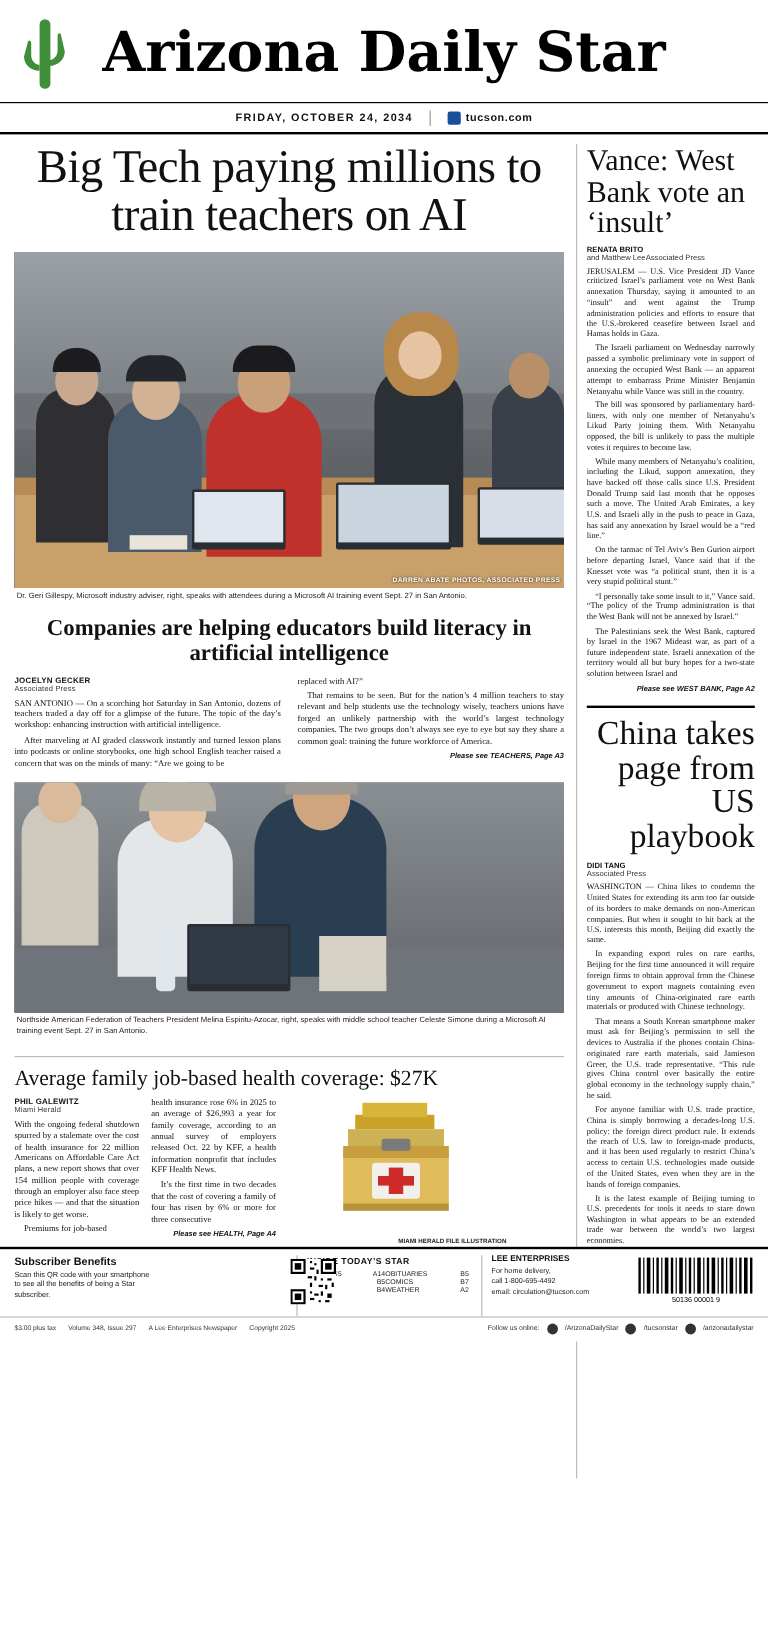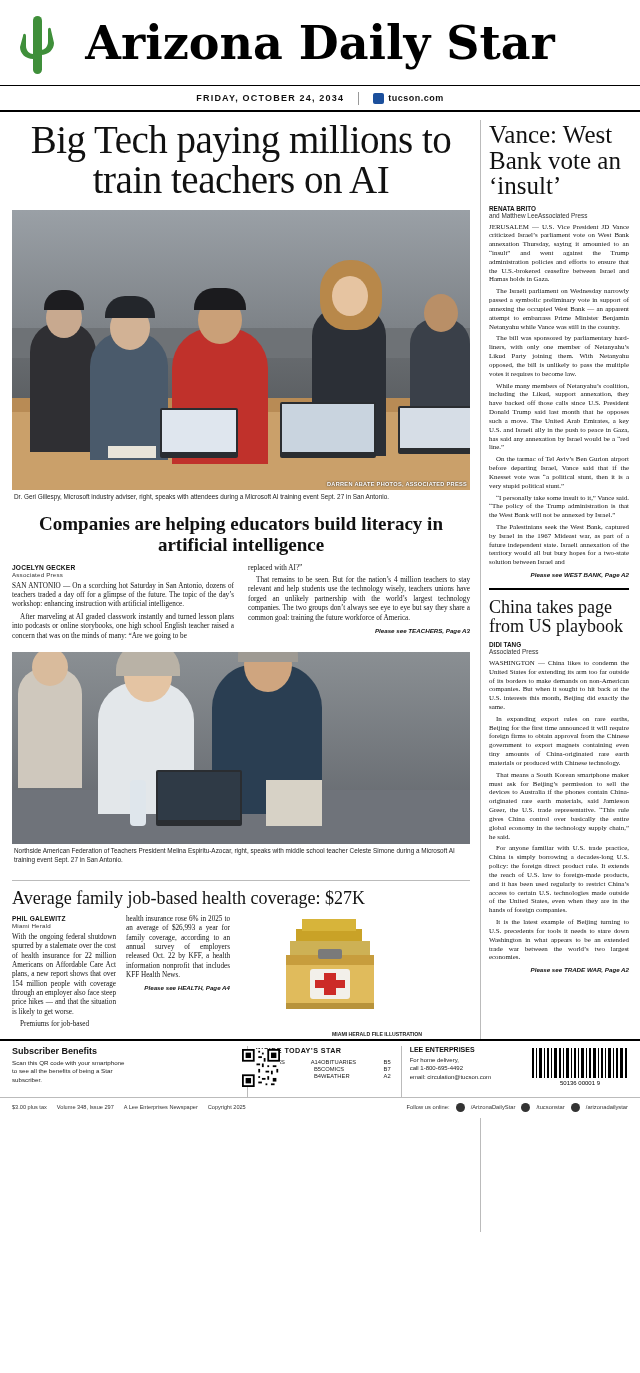--- a/index.html
+++ b/index.html
@@ -117,21 +117,21 @@
     font-family:"Liberation Sans", sans-serif;
     font-size:5.2px; font-weight:700; text-align:right; color:#222; margin-top:2px;
   }
   .illus-cap { font-family:"Liberation Sans", sans-serif; font-size:6.2px; line-height:1.35; margin-top:3px; }
 
   
   .rail-head {
     font-family:"Liberation Serif", serif;
     font-size:25px; line-height:1.02; margin:2px 0 6px; font-weight:400;
   }
-  .rail-head.small { font-size:18px; }
+  .rail-head.small { font-size:28px;text-align:right; }
   .rail-byline { font-family:"Liberation Sans", sans-serif; font-size:6.4px; font-weight:700; }
   .rail-byline .org { font-weight:400; color:#333; }
   .rail-text {
     font-family:"Liberation Serif", serif;
     font-size:6.9px; line-height:1.28; text-align:justify; margin-top:4px;
   }
   .rail-text p { margin:0 0 3px; text-indent:7px; }
   .rail-text p.first { text-indent:0; }
   .rail-rule { border-top:2px solid #000; margin:10px 0 8px; }
 
@@ -285,20 +285,21 @@
             <div class="org">Miami Herald</div>
           </div>
           <div class="body-text" style="margin-top:4px;">
             <p class="first">With the ongoing federal shutdown spurred by a stalemate over the cost of health insurance for 22 million Americans on Affordable Care Act plans, a new report shows that over 154 million people with coverage through an employer also face steep price hikes — and that the situation is likely to get worse.</p>
             <p>Premiums for job-based</p>
           </div>
         </div>
         <div class="health-col">
           <div class="body-text">
             <p class="first">health insurance rose 6% in 2025 to an average of $26,993 a year for family coverage, according to an annual survey of employers released Oct. 22 by KFF, a health information nonprofit that includes KFF Health News.</p>
+            <p>It’s the first time in two decades that the cost of covering a family of four has risen by 6% or more for three consecutive</p>
           </div>
           <div class="jump">Please see HEALTH, Page A4</div>
         </div>
         <div class="illus">
           <svg viewBox="0 0 182 110" width="182" height="110">
             <rect x="0" y="0" width="182" height="110" fill="#ffffff"></rect>
             <g>
               <rect x="56" y="14" width="66" height="12" fill="#c9a227"></rect>
               <rect x="62" y="4" width="54" height="12" fill="#d7b43a"></rect>
               <rect x="50" y="26" width="80" height="16" fill="#cdb155"></rect>

